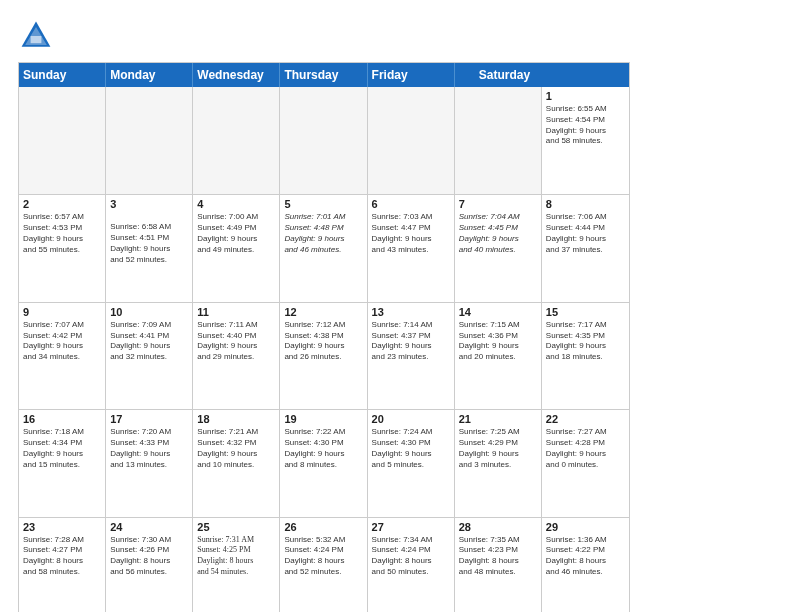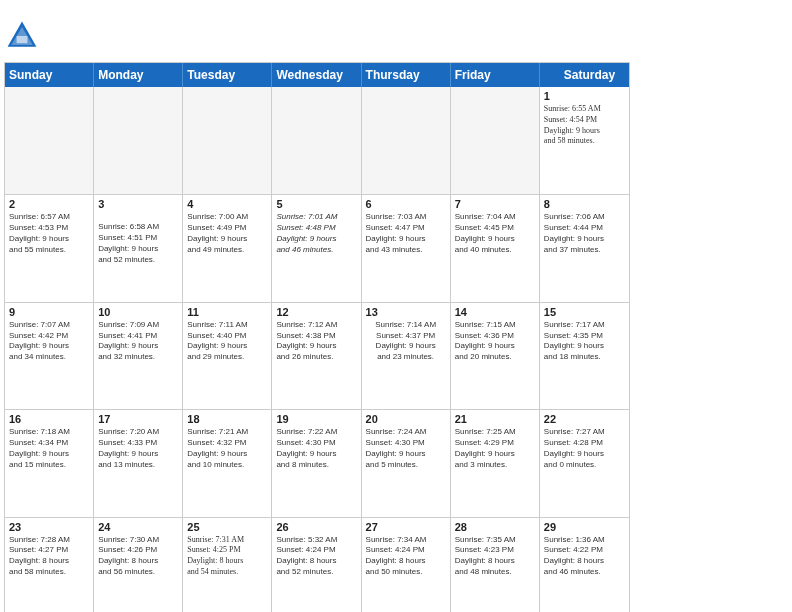--- a/index.html
+++ b/index.html
@@ -6,21 +6,21 @@
     body {
       width: 792px;
       height: 612px;
       font-family: Arial, sans-serif;
       background: #fff;
       overflow: hidden;
     }
     .page {
       width: 648px;
       height: 612px;
-      padding: 18px 18px 10px 4px;
+      padding: 18px 18px 10px 18px;
       display: flex;
       flex-direction: column;
     }
     .header {
       display: flex;
       justify-content: space-between;
       align-items: flex-start;
       margin-bottom: 8px;
     }
     .logo {
@@ -126,37 +126,36 @@
     <div class="title-block">
       <div class="month-title"></div>
       <div class="location"></div>
     </div>
   </div>
 
   <div class="calendar">
     <div class="cal-header" id="cal-header">
         <div class="cal-header-cell">Sunday</div>
         <div class="cal-header-cell">Monday</div>
-        <div class="cal-header-cell">Tuesday</div>
         <div class="cal-header-cell">Wednesday</div>
         <div class="cal-header-cell">Thursday</div>
         <div class="cal-header-cell">Friday</div>
         <div class="cal-header-cell">Saturday</div>
       </div>
     <div class="cal-body" id="cal-body">
         <div class="cal-row">
           <div class="cal-cell empty"></div>
           <div class="cal-cell empty"></div>
           <div class="cal-cell empty"></div>
           <div class="cal-cell empty"></div>
           <div class="cal-cell empty"></div>
           <div class="cal-cell empty"></div>
           <div class="cal-cell">
             <div class="day-num">1</div>
-            <div class="sun-info" style="white-space: pre-line; font-family: Liberation Serif, serif;">Sunrise: 6:55 AM
+            <div class="sun-info" style="white-space: pre-line;">Sunrise: 6:55 AM
 Sunset: 4:54 PM
 Daylight: 9 hours
 and 58 minutes.</div>
           </div>
         </div>
         <div class="cal-row">
           <div class="cal-cell">
             <div class="day-num">2</div>
             <div class="sun-info" style="white-space: pre-line;">Sunrise: 6:57 AM
 Sunset: 4:53 PM
@@ -186,21 +185,21 @@
           </div>
           <div class="cal-cell">
             <div class="day-num">6</div>
             <div class="sun-info" style="white-space: pre-line;">Sunrise: 7:03 AM
 Sunset: 4:47 PM
 Daylight: 9 hours
 and 43 minutes.</div>
           </div>
           <div class="cal-cell">
             <div class="day-num">7</div>
-            <div class="sun-info" style="white-space: pre-line;">Sunrise: 7:04 AM
+            <div class="sun-info" style="white-space: pre-line; font-style: italic;">Sunrise: 7:04 AM
 Sunset: 4:45 PM
 Daylight: 9 hours
 and 40 minutes.</div>
           </div>
           <div class="cal-cell">
             <div class="day-num">8</div>
             <div class="sun-info" style="white-space: pre-line;">Sunrise: 7:06 AM
 Sunset: 4:44 PM
 Daylight: 9 hours
 and 37 minutes.</div>
@@ -230,21 +229,21 @@
           </div>
           <div class="cal-cell">
             <div class="day-num">12</div>
             <div class="sun-info" style="white-space: pre-line;">Sunrise: 7:12 AM
 Sunset: 4:38 PM
 Daylight: 9 hours
 and 26 minutes.</div>
           </div>
           <div class="cal-cell">
             <div class="day-num">13</div>
-            <div class="sun-info" style="white-space: pre-line; text-align: center;">Sunrise: 7:14 AM
+            <div class="sun-info" style="white-space: pre-line;">Sunrise: 7:14 AM
 Sunset: 4:37 PM
 Daylight: 9 hours
 and 23 minutes.</div>
           </div>
           <div class="cal-cell">
             <div class="day-num">14</div>
             <div class="sun-info" style="white-space: pre-line;">Sunrise: 7:15 AM
 Sunset: 4:36 PM
 Daylight: 9 hours
 and 20 minutes.</div>

